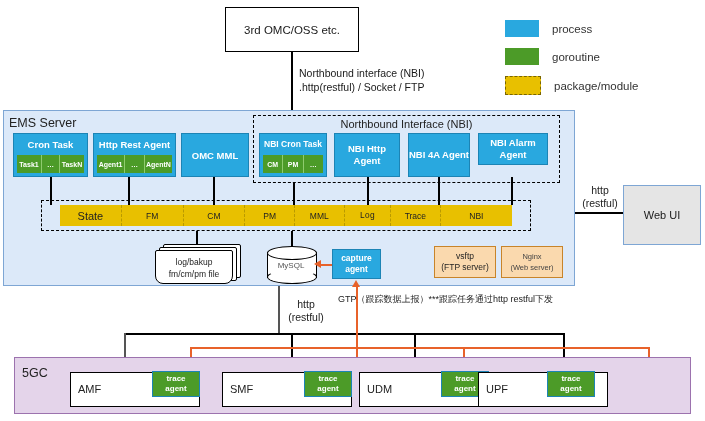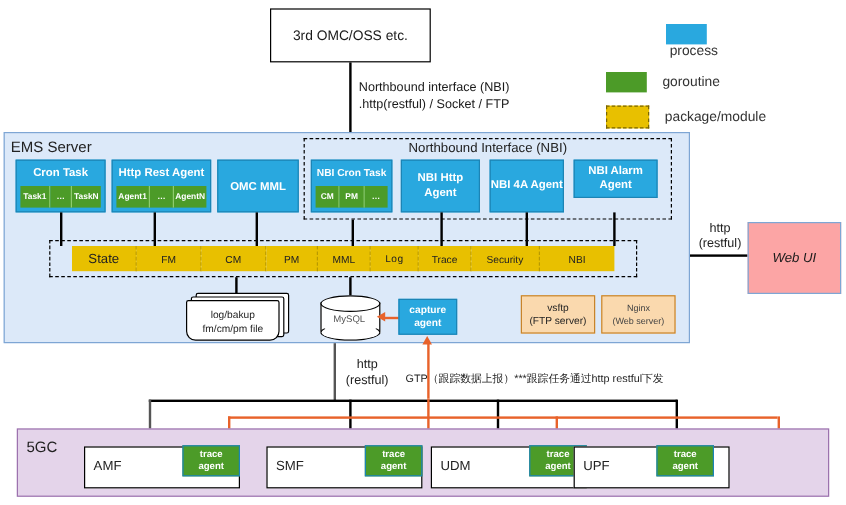--- a/index.html
+++ b/index.html
@@ -12,21 +12,21 @@
   .box-white{background:#ffffff;border:1.4px solid #000000;}
   .proc{background:#29A8DF;border:1.2px solid #1C84B5;color:#ffffff;font-weight:bold;}
   .goro{background:#4C9B28;border:1.2px solid #1C84B5;color:#ffffff;font-weight:bold;}
   .goro-cell{background:#4C9B28;border-right:1px solid #8FCB6E;color:#ffffff;}
   .goro-cell:last-child{border-right:none;}
   .mod{background:#E8C000;border-right:1px dashed #b99a00;color:#222;}
   .mod:last-child{border-right:none;}
   .dashbox{border:1.4px dashed #000000;background:transparent;}
   .ems{background:#DCE9F9;border:1.2px solid #7EA6D4;}
   .fivegc{background:#E4D4EA;border:1.2px solid #9C72AE;}
-  .webui{background:#fca5a5;border:1.2px solid #7EA6D4;font-style:italic;}
+  .webui{background:#e5e5e5;border:1.2px solid #7EA6D4;}
   .srv{background:#FAD9AE;border:1.2px solid #C8842A;color:#222;}
 
   
   .ln-v{background:#000;width:1.6px;}
   .ln-h{background:#000;height:1.6px;}
   .ln-v-g{background:#555;width:2.2px;}
   .or-v{background:#E8622A;width:1.6px;}
   .or-h{background:#E8622A;height:1.6px;}
 
   .arrow-left{width:0;height:0;border-top:4.5px solid transparent;
@@ -46,21 +46,21 @@
             border-left:1.4px solid #000;border-right:1.4px solid #000;background:#fff;}
   .cyl-bot{position:absolute;left:0;bottom:0;width:100%;height:12px;border:1.4px solid #000;
            border-radius:50%;border-top-color:transparent;background:#fff;}
   .cyl-txt{position:absolute;left:0;top:0;width:100%;height:100%;z-index:3;
            display:flex;align-items:center;justify-content:center;font-size:8px;color:#555;text-align:center;}
 </style>
 </head>
 <body>
 
 <div class="abs" style="left:505px;top:20px;">
-  <div style="display:flex;align-items:center;margin-bottom:11px;flex-direction:column;">
+  <div style="display:flex;align-items:center;margin-bottom:11px;">
     <div class="lg-sw lg-proc"></div>
     <span class="lg-txt" style="margin-left:13px;">process</span>
   </div>
   <div style="display:flex;align-items:center;margin-bottom:11px;">
     <div class="lg-sw lg-goro"></div>
     <span class="lg-txt" style="margin-left:13px;">goroutine</span>
   </div>
   <div style="display:flex;align-items:center;">
     <div class="lg-sw lg-mod"></div>
     <span class="lg-txt" style="margin-left:13px;">package/module</span>
@@ -136,21 +136,20 @@
 
 <div class="abs dashbox" style="left:41px;top:200px;width:490px;height:31px;"></div>
 <div class="abs" style="left:60px;top:205px;width:452px;height:21px;display:flex;">
   <div class="mod ctr" style="flex:1.15;font-size:11px;">State</div>
   <div class="mod ctr" style="flex:1.15;font-size:8.5px;">FM</div>
   <div class="mod ctr" style="flex:1.15;font-size:8.5px;">CM</div>
   <div class="mod ctr" style="flex:0.92;font-size:8.5px;">PM</div>
   <div class="mod ctr" style="flex:0.92;font-size:8.5px;">MML</div>
   <div class="mod ctr" style="flex:0.86;font-size:8.5px;font-family:Liberation Mono, monospace;">Log</div>
   <div class="mod ctr" style="flex:0.92;font-size:8.5px;">Trace</div>
-  <div class="mod ctr" style="flex:1.22;font-size:8.5px;">Security</div>
   <div class="mod ctr" style="flex:1.35;font-size:8.5px;">NBI</div>
 </div>
 
 <div class="abs ln-v" style="left:196px;top:231px;height:15px;"></div>
 <div class="abs ln-v" style="left:291px;top:231px;height:15px;"></div>
 
 <div class="abs" style="left:155px;top:244px;width:86px;height:42px;">
   <div class="abs box-white" style="left:8px;top:0px;width:78px;height:34px;border-radius:2px;"></div>
   <div class="abs box-white" style="left:4px;top:3px;width:78px;height:34px;border-radius:2px;"></div>
   <div class="abs box-white" style="left:0px;top:6px;width:78px;height:34px;border-radius:2px 2px 8px 8px;"></div>
@@ -198,21 +197,21 @@
 </div>
 
 <div class="abs ln-v-g" style="left:278px;top:286px;height:48px;"></div>
 <div class="abs" style="left:282px;top:298px;width:48px;text-align:center;font-size:10.5px;line-height:13px;color:#222;">
   <div>http</div>
   <div>(restful)</div>
 </div>
 
 <div class="abs or-v" style="left:356px;top:286px;height:46px;"></div>
 <div class="abs arrow-up" style="left:352px;top:280px;"></div>
-<div class="abs" style="left:338px;top:309px;font-size:9px;color:#222;white-space:nowrap;">GTP（跟踪数据上报）***跟踪任务通过http restful下发</div>
+<div class="abs" style="left:338px;top:293px;font-size:9px;color:#222;white-space:nowrap;">GTP（跟踪数据上报）***跟踪任务通过http restful下发</div>
 
 <div class="abs ln-h" style="left:124px;top:333px;width:440px;"></div>
 <div class="abs ln-v-g" style="left:124px;top:333px;height:42px;"></div>
 <div class="abs ln-v" style="left:291px;top:333px;height:42px;"></div>
 <div class="abs ln-v" style="left:414px;top:333px;height:42px;"></div>
 <div class="abs ln-v" style="left:563px;top:333px;height:42px;"></div>
 
 <div class="abs or-h" style="left:190px;top:347px;width:458px;"></div>
 <div class="abs or-v" style="left:190px;top:347px;height:30px;"></div>
 <div class="abs or-v" style="left:356px;top:332px;height:45px;"></div>

